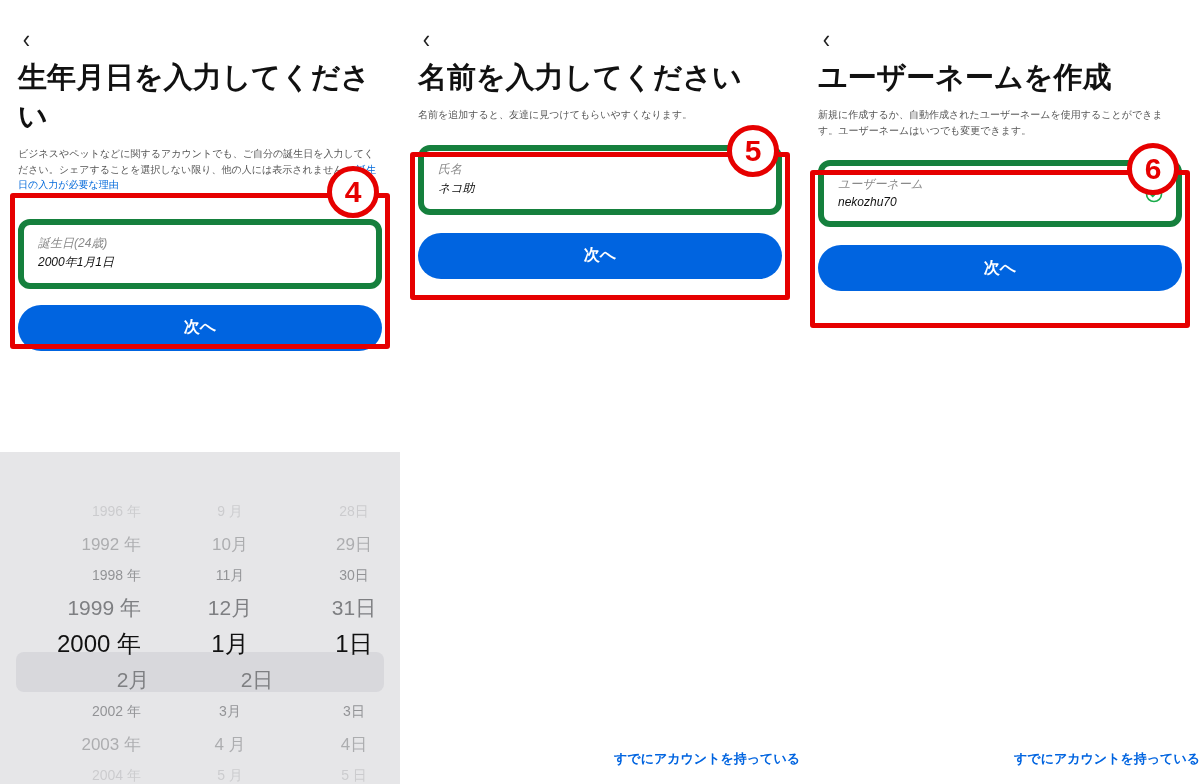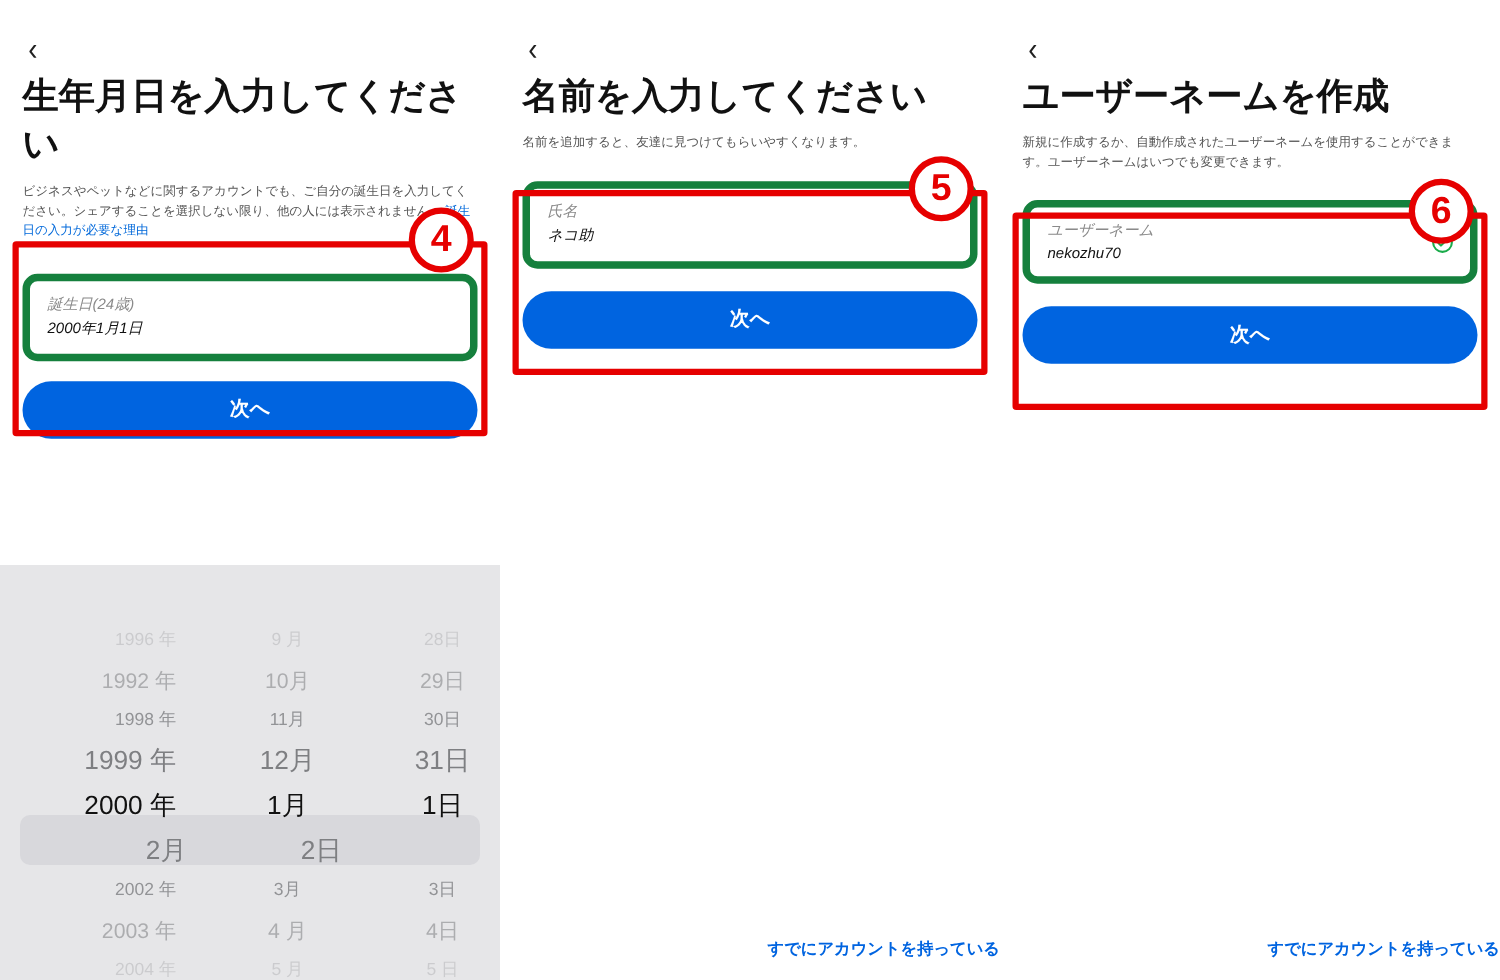--- a/index.html
+++ b/index.html
@@ -49,21 +49,21 @@
   .sel-band { position: absolute; left: 16px; right: 16px; top: 156px; height: 40px; background: #d8d8dc; border-radius: 8px; z-index: 0; }
   .pick-rows { position: relative; z-index: 1; }
   .pc { text-align: center; }
   .pc.y { width: 150px; text-align: right; padding-right: 10px; }
   .pc.m { width: 70px; }
   .pc.d { width: 90px; }
   .fade-top { opacity: .25; font-size: 14px; }
   .fade-1 { opacity: .55; font-size: 17px; }
   .fade-2 { opacity: .8; font-size: 14px; }
   .mid { font-size: 21px; }
-  .sel-row { font-size: 21px; }
+  .sel-row { font-size: 24px; }
 </style>
 </head>
 <body>
 
 <div class="canvas">
 
   <div class="col col1">
     <div class="back">‹</div>
     <h1 class="title">生年月日を入力してください</h1>
     <p class="desc">

